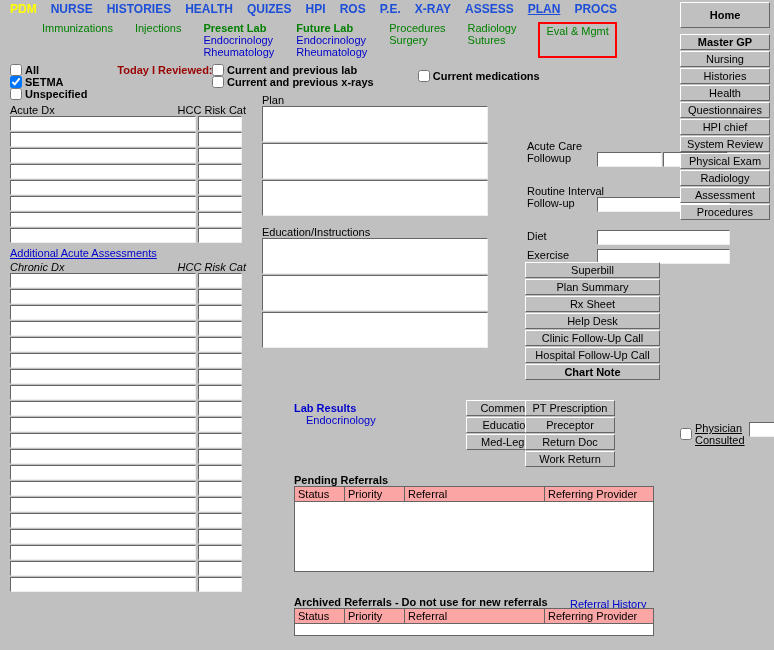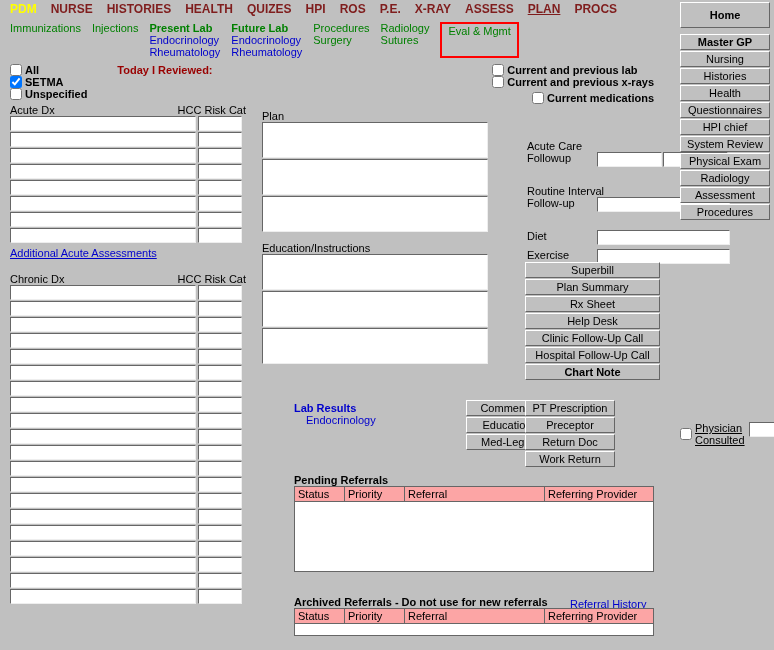--- a/index.html
+++ b/index.html
@@ -13,28 +13,29 @@
     overflow: hidden;
     position: relative;
   }
   .topnav {
     display: flex;
     gap: 14px;
     padding: 2px 10px;
     font-weight: bold;
     font-size: 12px;
   }
-  .topnav span { color: #7f1d1d; cursor: default; }
+  .topnav span { color: #1d4ed8; cursor: default; }
   .topnav .pdm { color: #ffff00; background: transparent; }
   .topnav .plan { text-decoration: underline; }
   .subnav {
     display: flex;
-    gap: 11px;
+    gap: 22px;
     padding: 4px 10px 2px 10px;
     font-size: 11px;
+    margin-left: 32px;
   }
   .subnav .col { display: flex; flex-direction: column; }
   .subnav a { color: #008000; text-decoration: none; cursor: default; }
   .subnav a.blue { color: #0000cc; }
   .subnav .bold { font-weight: bold; }
   .highlight-box {
     border: 2px solid #ff0000;
     padding: 1px 6px;
     display: inline-block;
     text-align: right;
@@ -54,21 +55,21 @@
     font-size: 11px;
     background: #fff;
     border-top: 1px solid #666;
     border-left: 1px solid #666;
     border-bottom: 1px solid #eee;
     border-right: 1px solid #eee;
     padding: 0 2px;
   }
   .link { color: #0000cc; text-decoration: underline; cursor: default; }
   .center { width: 400px; padding: 4px 4px 4px 4px; }
-  .reviewed-opts { display:flex; gap:4px; margin-bottom:6px; align-items:flex-end;flex-direction:column; }
+  .reviewed-opts { display:flex; gap:4px; margin-bottom:6px; align-items:center; }
   .reviewed-opts .col2 { display:flex; flex-direction:column; }
   .label { font-size:11px; }
   .plan-area textarea, .edu-area textarea {
     width: 226px;
     background:#fff;
     border-top:1px solid #666;
     border-left:1px solid #666;
     border-bottom:1px solid #eee;
     border-right:1px solid #eee;
     resize:none;
@@ -210,21 +211,21 @@
           <input style="width: 44px;">
         </div>
       <div class="r">
           <input style="width: 186px;">
           <input style="width: 44px;">
         </div>
     </div>
 
     <div style="margin-top:4px;"><span class="link">Additional Acute Assessments</span></div>
 
-    <div class="section-title" style="margin-top:14px;">
+    <div class="section-title" style="margin-top:2px;font-style:italic;">
       <span>Chronic Dx</span>
       <span>HCC Risk Cat</span>
     </div>
     <div class="rowlist">
       <div class="r">
           <input style="width: 186px;">
           <input style="width: 44px;">
         </div>
       <div class="r">
           <input style="width: 186px;">

